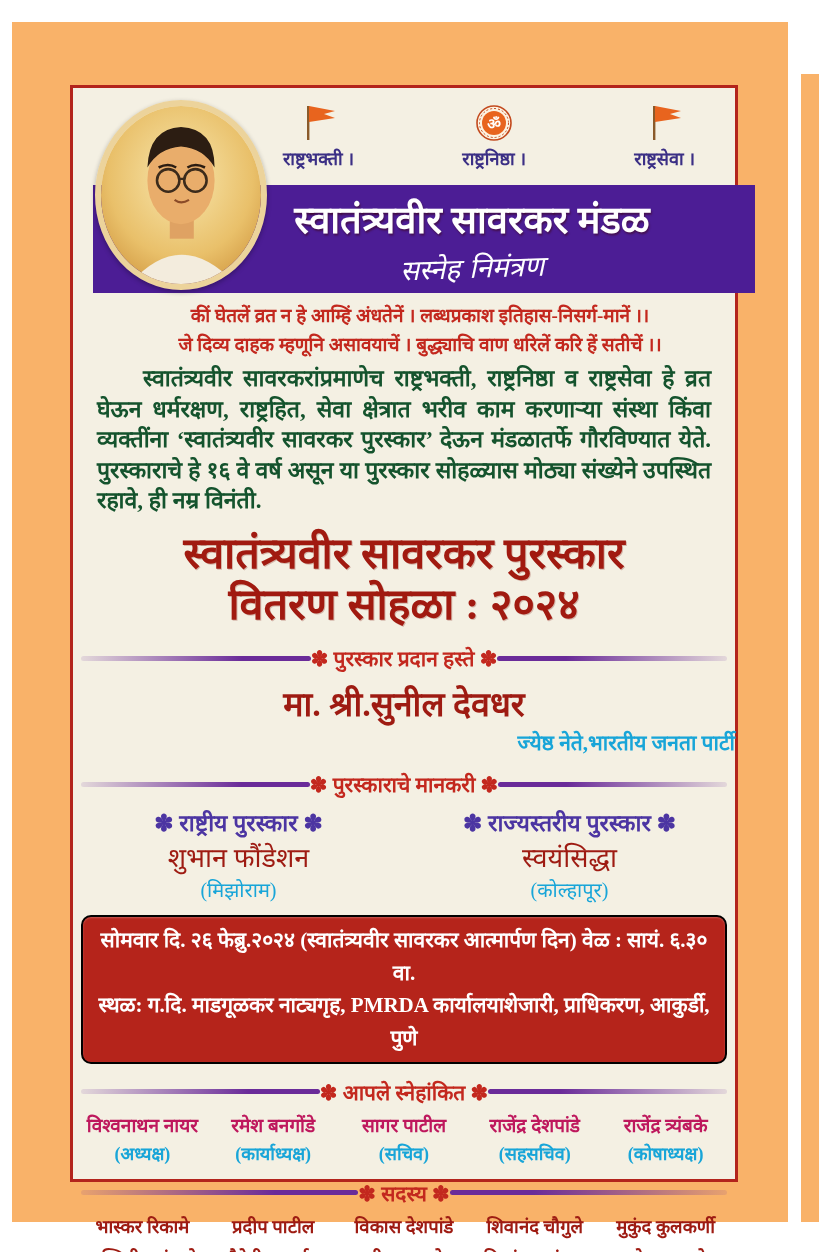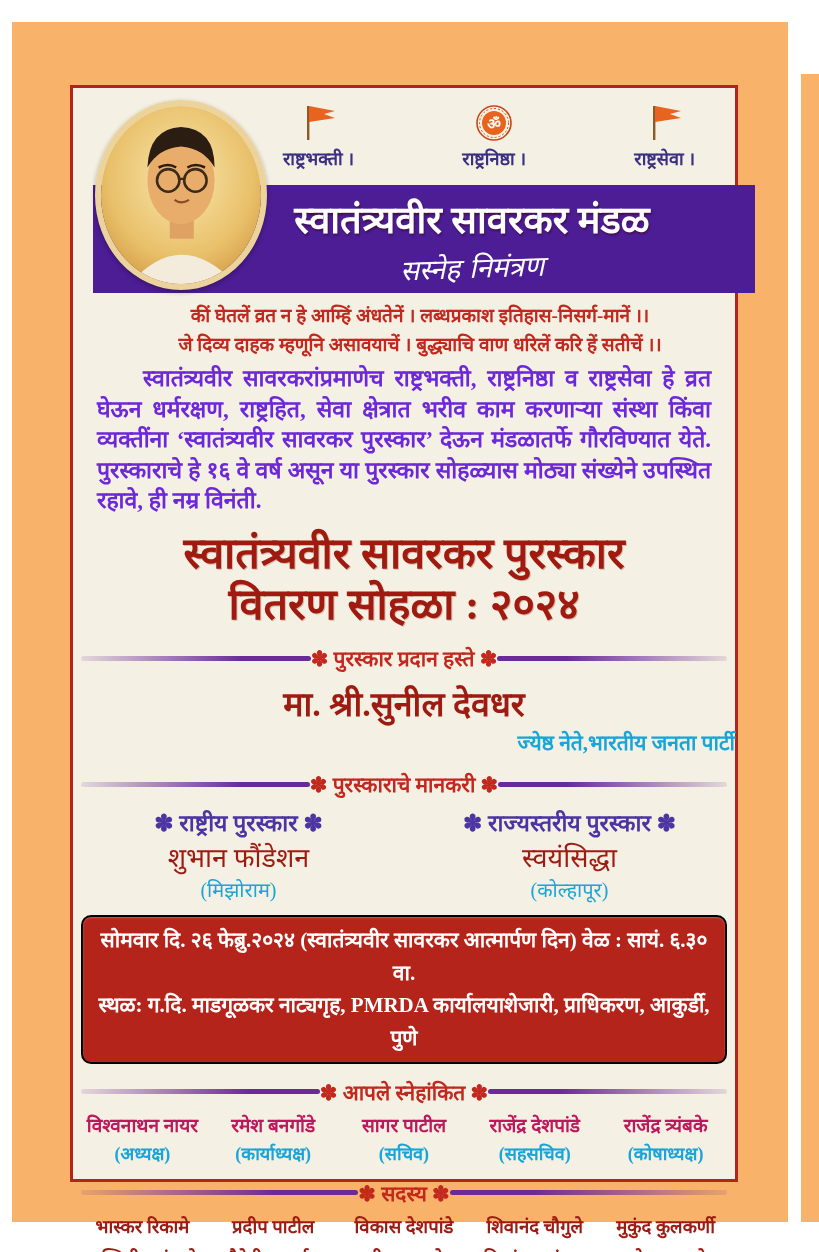--- a/index.html
+++ b/index.html
@@ -20,21 +20,21 @@
               display:flex; flex-direction:column; align-items:center; justify-content:center;
               padding-left:96px;margin-left:20px; }
   .org-name { color:#ffffff; font-size:38px; font-weight:bold; text-shadow:1px 2px 2px rgba(60,0,0,.45); white-space:nowrap; }
   .invite-script { color:#ffffff; font-size:28px; font-style:italic; margin-top:4px;
                    font-family:"DejaVu Serif","Liberation Serif",serif; transform:rotate(-2deg); }
   .portrait { position:absolute; left:22px; top:12px; width:172px; height:190px; border-radius:50%;
               border:6px solid #ecd39b; overflow:hidden; z-index:3; box-shadow:0 2px 5px rgba(0,0,0,.3); }
   .portrait svg { display:block; width:100%; height:100%; }
   
   .verse { margin-top:9px; text-align:center; color:#c3281e; font-weight:bold; font-size:19px; line-height:1.5;padding-left:32px; }
-  .intro-para { margin:5px 24px 0 24px; color:#6d28d9; font-weight:bold; font-size:23px;
+  .intro-para { margin:5px 24px 0 24px; color:#14532d; font-weight:bold; font-size:23px;
                 line-height:1.33; text-align:justify; text-indent:46px; }
   
   .event-title { margin-top:12px; text-align:center; color:#a11a10; font-weight:bold;
                  font-size:43px; line-height:1.18; text-shadow:1px 1px 0 rgba(120,10,0,.25); }
   
   .sect { display:flex; align-items:center; margin:14px 8px 0 8px; }
   .rule-l { flex:1; height:5px; border-radius:3px; background:linear-gradient(90deg, rgba(106,43,153,.12), #6a2b99 70%); }
   .rule-r { flex:1; height:5px; border-radius:3px; background:linear-gradient(270deg, rgba(106,43,153,.12), #6a2b99 70%); }
   .sect-label { color:#c3281e; font-weight:bold; font-size:21px; white-space:nowrap; }
   

